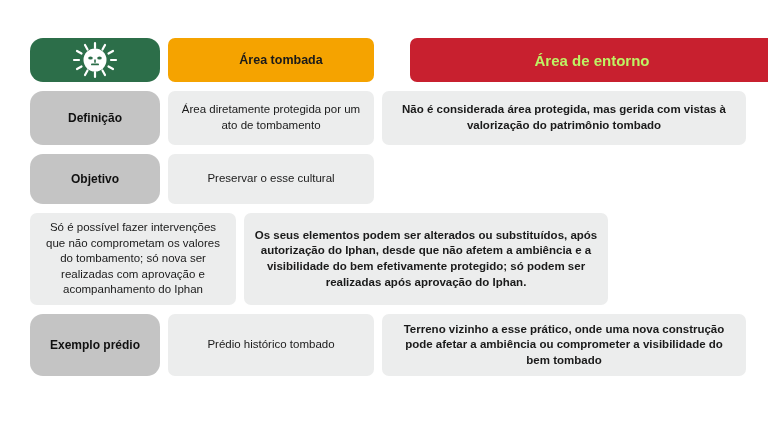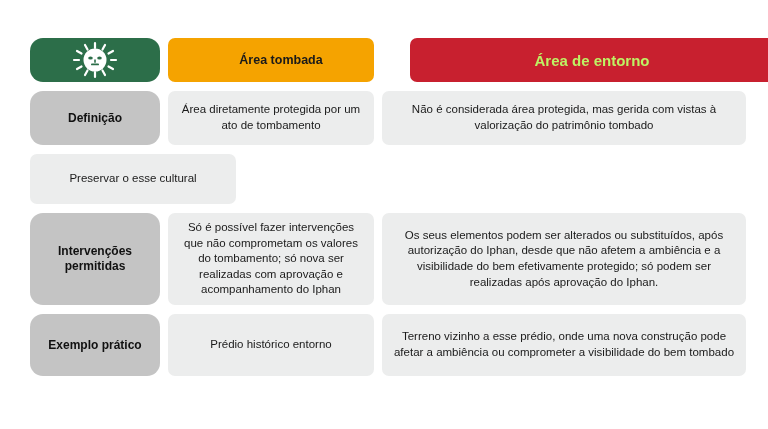--- a/index.html
+++ b/index.html
@@ -34,21 +34,21 @@
     box-sizing: border-box;
     display: flex;
     align-items: center;
     justify-content: center;
     text-align: center;
     border-radius: 7px;
   }
   
   .col-label { width: 130px; flex: 0 0 130px; border-radius: 13px; }
   .col-mid   { width: 206px; flex: 0 0 206px; }
-  .col-right { width: 364px; flex: 0 0 364px; }
+  .col-right { width: 364px; flex: 0 0 364px; font-weight: bold; }
 
   
   .header-row .cell { height: 44px; }
   .logo-cell {
     background: #2c6e49;
     position: relative;
     overflow: hidden;
   }
   .header-mid {
     background: #f5a300;
@@ -137,43 +137,43 @@
       </div>
       <div class="cell col-mid body-cell">
         <span class="cell-text">Área diretamente protegida por um ato de tombamento</span>
       </div>
       <div class="cell col-right body-cell">
         <span class="cell-text">Não é considerada área protegida, mas gerida com vistas à valorização do patrimônio tombado</span>
       </div>
     </div>
 
     <div class="row r2">
+      <div class="cell col-label label-cell">
+        <span class="cell-text">Objetivo</span>
+      </div>
       <div class="cell col-mid body-cell">
         <span class="cell-text">Preservar o esse cultural</span>
       </div>
     </div>
 
     <div class="row r3">
-      <div class="cell col-label label-cell">
-        <span class="cell-text">Intervenções permitidas</span>
-      </div>
       <div class="cell col-mid body-cell">
         <span class="cell-text">Só é possível fazer intervenções que não comprometam os valores do tombamento; só nova ser realizadas com aprovação e acompanhamento do Iphan</span>
       </div>
       <div class="cell col-right body-cell">
         <span class="cell-text">Os seus elementos podem ser alterados ou substituídos, após autorização do Iphan, desde que não afetem a ambiência e a visibilidade do bem efetivamente protegido; só podem ser realizadas após aprovação do Iphan.</span>
       </div>
     </div>
 
     <div class="row r4">
       <div class="cell col-label label-cell">
-        <span class="cell-text">Exemplo prático</span>
+        <span class="cell-text">Exemplo prédio</span>
       </div>
       <div class="cell col-mid body-cell">
-        <span class="cell-text">Prédio histórico entorno</span>
+        <span class="cell-text">Prédio histórico tombado</span>
       </div>
       <div class="cell col-right body-cell">
-        <span class="cell-text">Terreno vizinho a esse prédio, onde uma nova construção pode afetar a ambiência ou comprometer a visibilidade do bem tombado</span>
+        <span class="cell-text">Terreno vizinho a esse prático, onde uma nova construção pode afetar a ambiência ou comprometer a visibilidade do bem tombado</span>
       </div>
     </div>
 
   </div>
 </div>
 
 </body></html>

